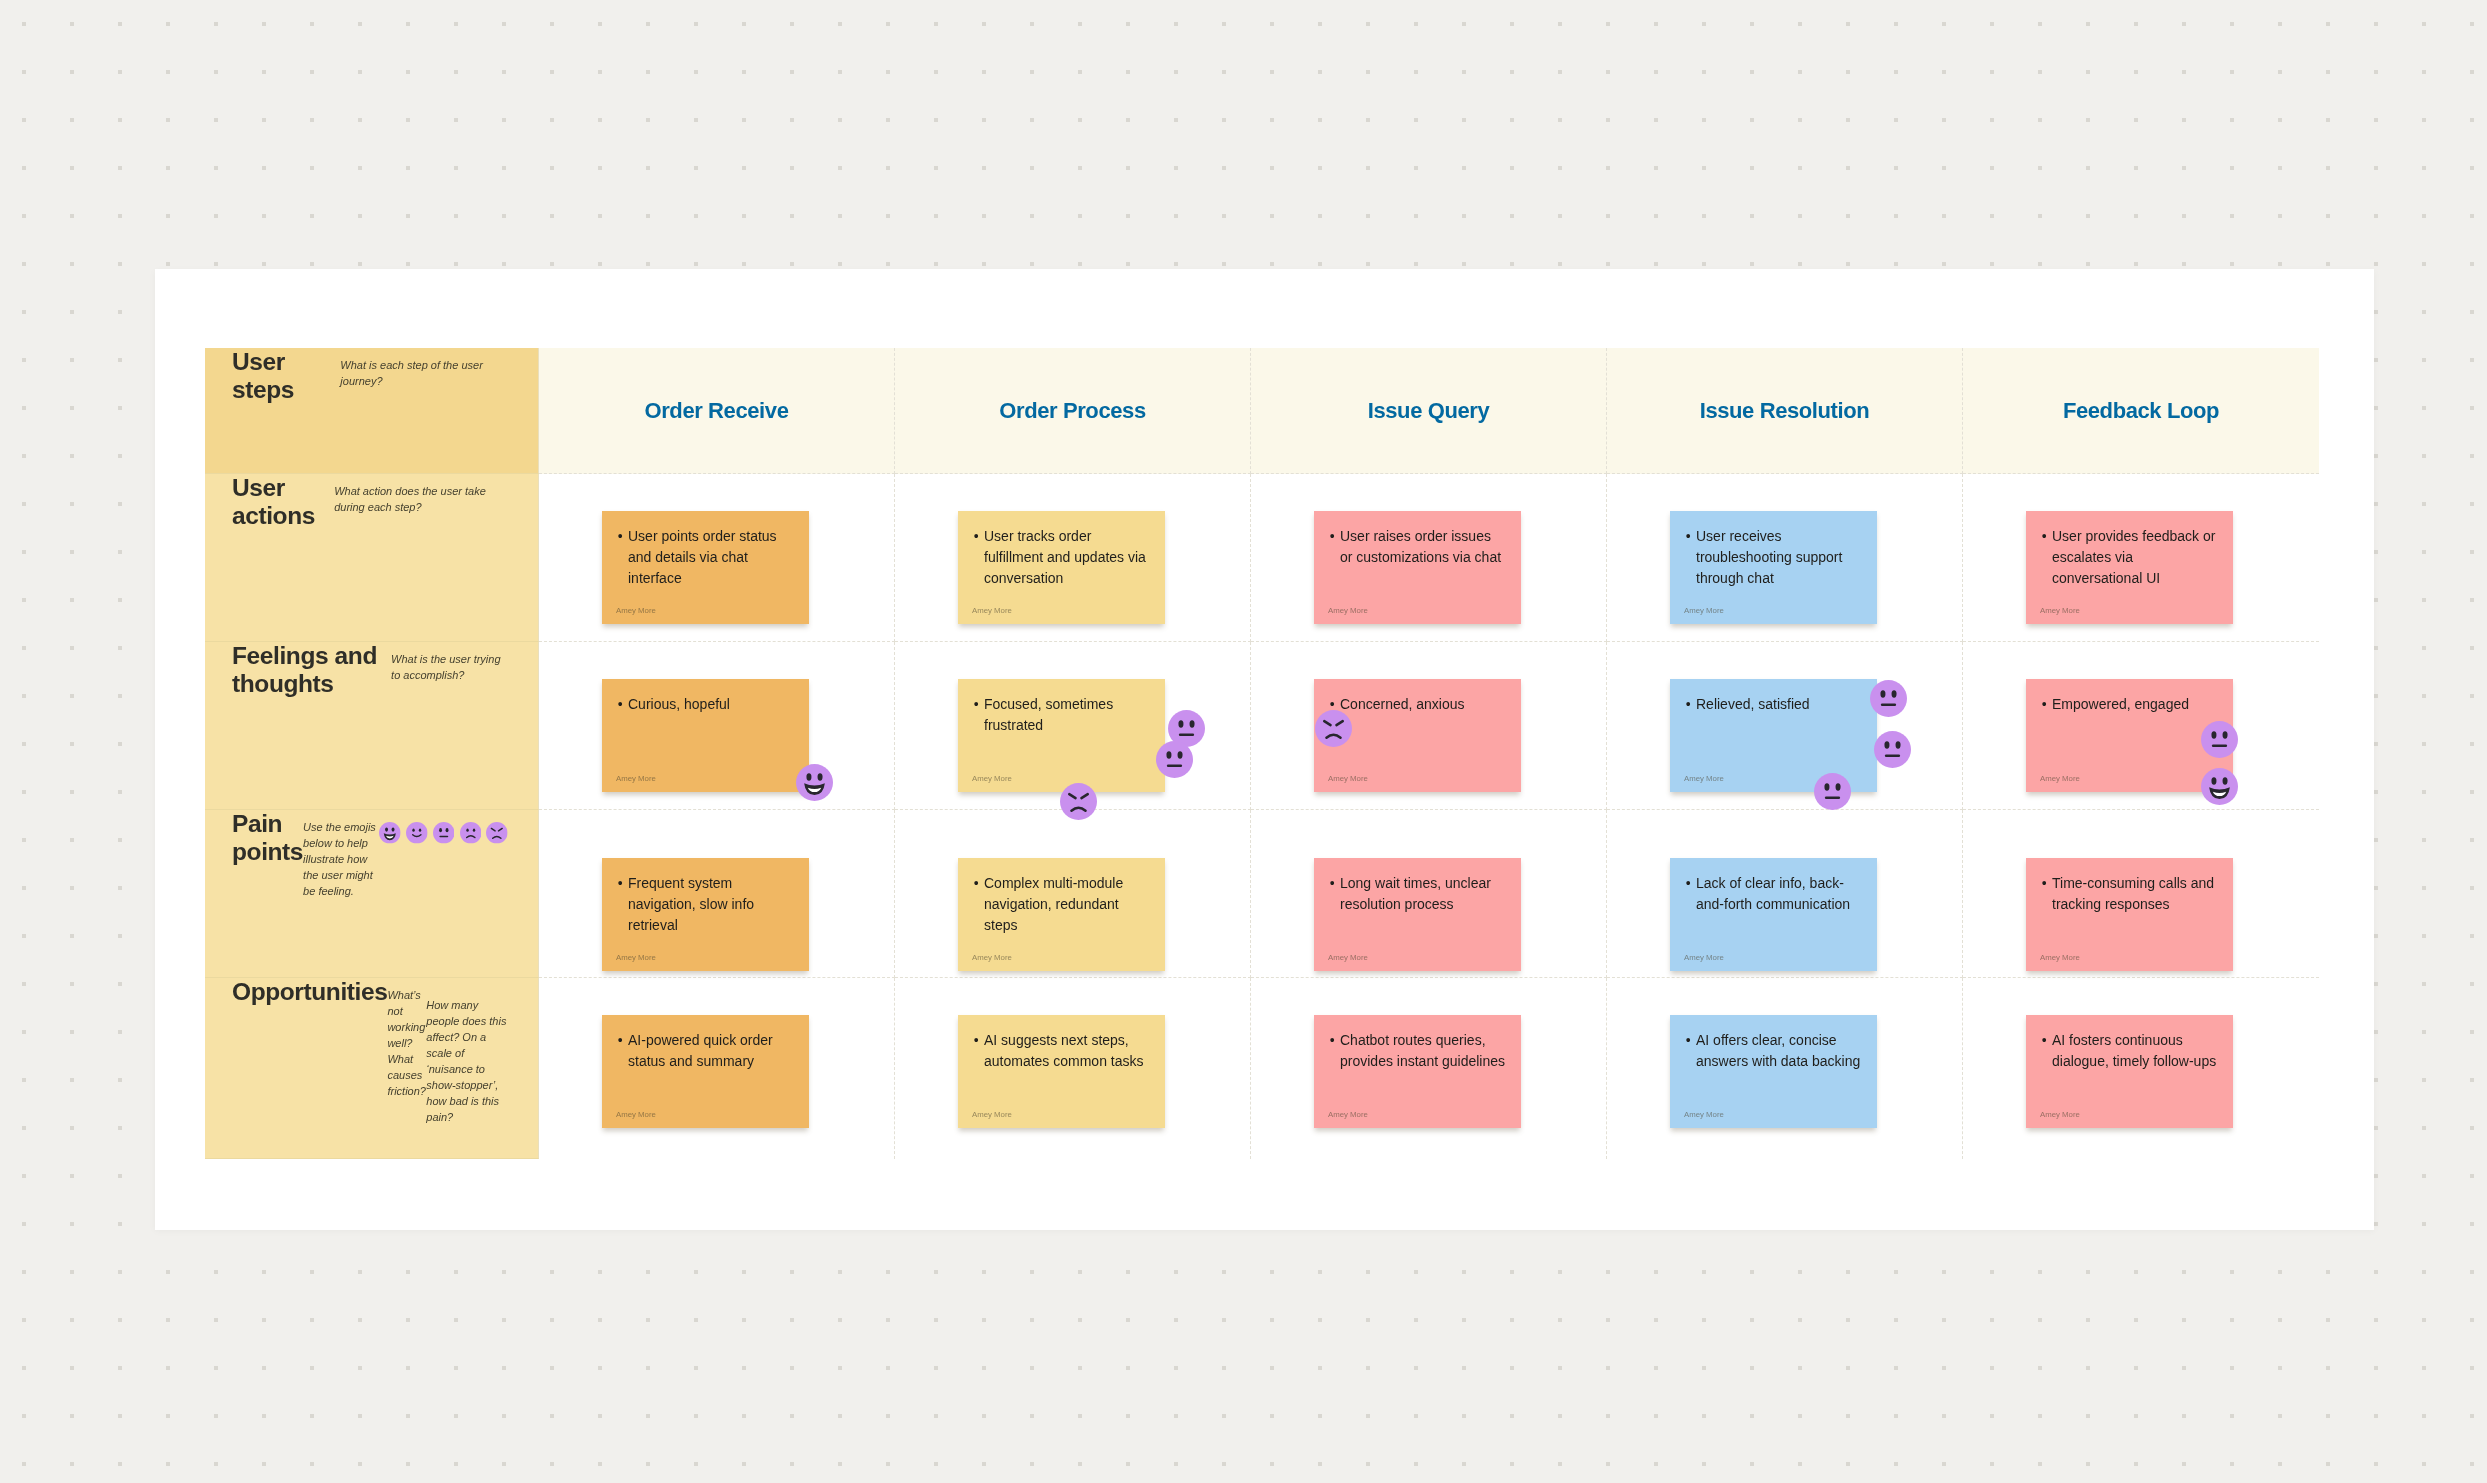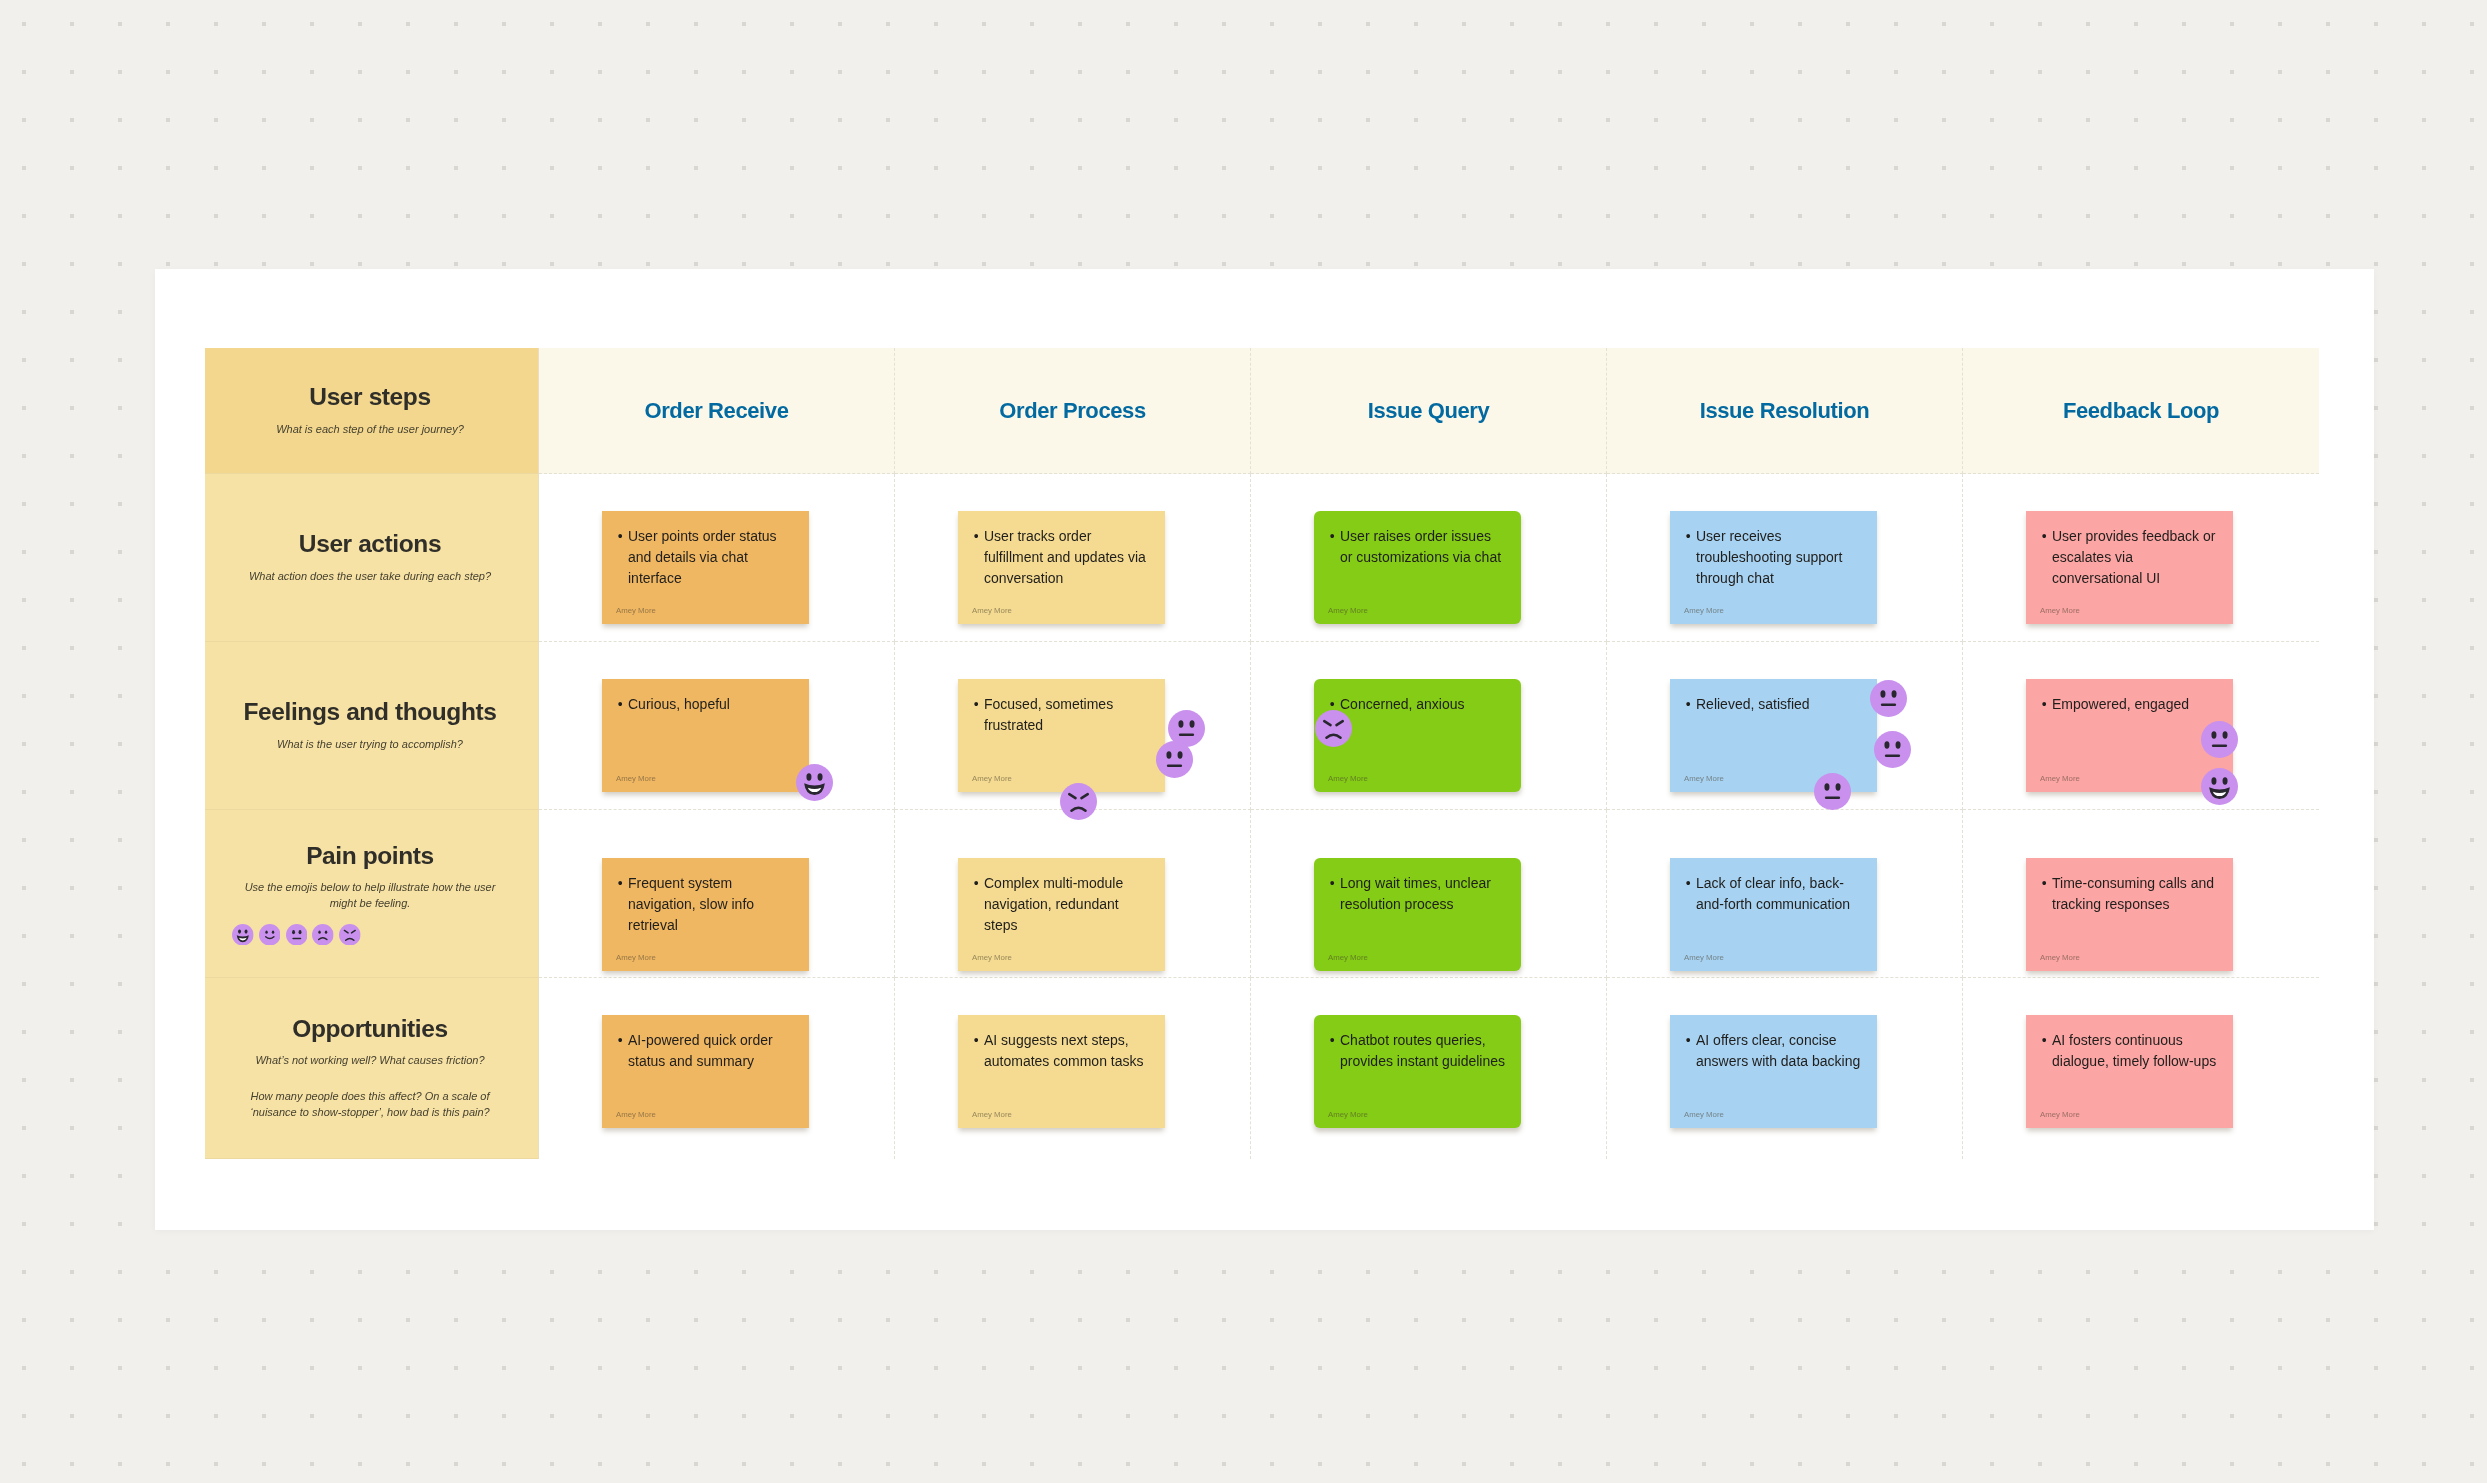--- a/index.html
+++ b/index.html
@@ -18,38 +18,38 @@
   .jtable {
     position:absolute; left:50px; top:79px;
     display:grid;
     grid-template-columns:334px 356px 356px 356px 356px 356px;
     grid-template-rows:126px 168px 168px 168px 181px;
   }
   .c { position:relative; border-right:0.7px dashed #E3E0D5; border-bottom:0.7px dashed #E3E0D5; }
   .lastcol { border-right:none; }
   .lastrow { border-bottom:none; }
   .rh { background:#F7E2A6; border-right:0.7px solid #E9DFBE; border-bottom:0.7px solid #EBD99F;
-        display:flex; flex-direction:column; justify-content:center; padding:0 30px 0 27px;text-align:center; }
+        display:flex; flex-direction:row; justify-content:center; padding:0 30px 0 27px; }
   .rh.first { background:#F3D78F; }
   .rh-title { font-size:24.5px; font-weight:700; letter-spacing:-0.4px; color:#2F2E28; }
   .rh-sub { font-size:11px; font-style:italic; color:#45412F; line-height:1.45; margin-top:10.4px; }
   .rh-sub2 { font-size:11px; font-style:italic; color:#45412F; line-height:1.45; margin-top:20px; }
   .colhead { background:#FBF8E9; display:flex; align-items:center; justify-content:center; }
   .ch-text { font-size:22px; font-weight:700; letter-spacing:-0.4px; color:#0369a1; }
   .emoji-scale { display:flex; gap:5.2px; margin-top:12px; }
   .emoji-scale svg { width:21.6px; height:21.6px; }
   .note {
     position:absolute; left:63px; top:37px; width:207px; height:113px;
     box-shadow:0 3.7px 5.2px -0.7px rgba(99,86,60,0.30);
   }
   .row-pain .note { top:48px; }
   .row-opp .note { top:37px; }
   .orange { background:#F0B763; }
   .yellow { background:#F5DB91; }
-  .green  { background:#84cc16;border-radius:6px; }
+  .green  { background:#fca5a5; }
   .blue   { background:#A7D2F2; }
   .purple { background:#fca5a5; }
   .note-text {
     margin:15px 15px 0 15px; padding-left:11px; position:relative;
     font-size:14px; line-height:21px; color:#1F1E1B;
   }
   .note-text::before { content:"\2022"; position:absolute; left:0.7px; top:0; }
   .note-author { position:absolute; left:14px; bottom:9px; font-size:7.8px; color:rgba(73,65,46,0.55); }
   .stickers { position:absolute; left:50px; top:79px; width:2115px; height:812px; pointer-events:none; }
   .stk { position:absolute; width:37px; height:37px; pointer-events:auto; }

